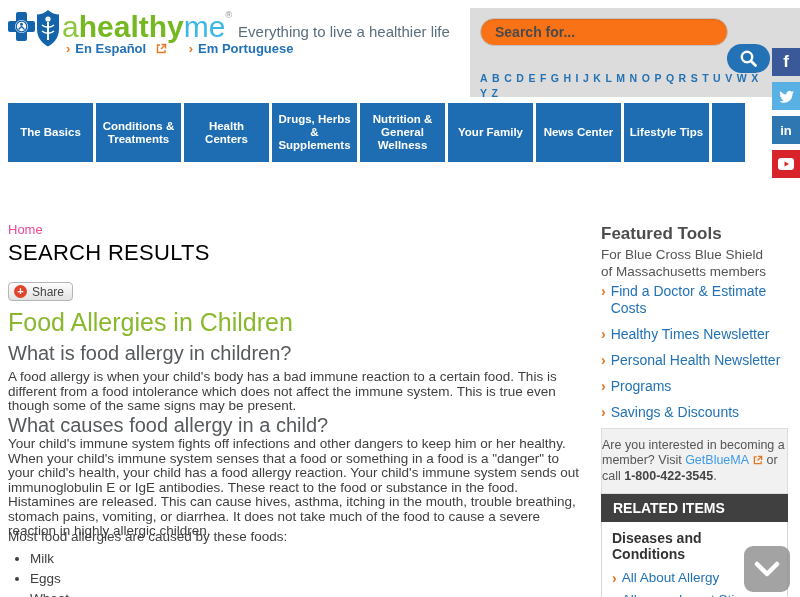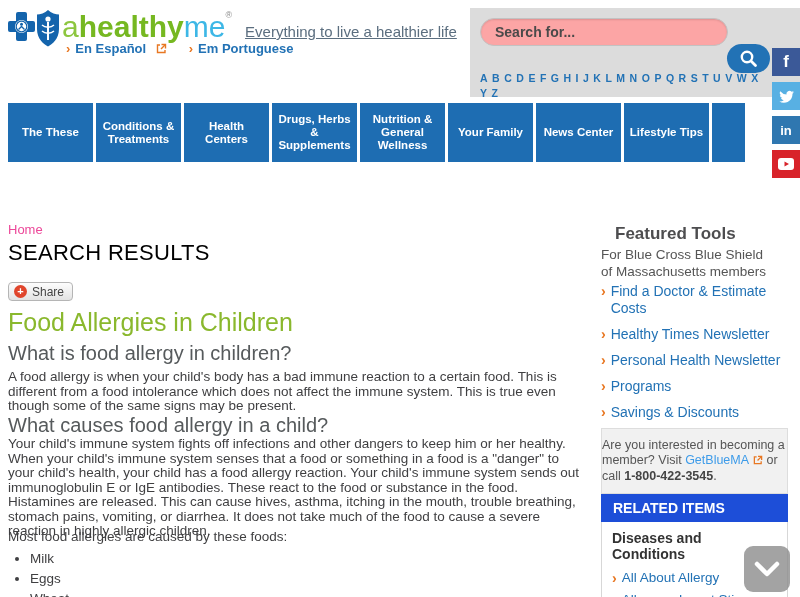--- a/index.html
+++ b/index.html
@@ -10,33 +10,33 @@
   }
   a { text-decoration:none; cursor:pointer; }
 
   
   .logo-mark { position:absolute; left:8px; top:8px; }
   .logo-text { position:absolute; left:62px; top:10px; white-space:nowrap; }
   .logo-a      { font-size:30px; color:#8dc63f; }
   .logo-healthy{ font-size:30px; color:#76b821; font-weight:bold; }
   .logo-me     { font-size:30px; color:#3db7e6; }
   .logo-reg    { font-size:9px; color:#8a8a8a; vertical-align:top; }
-  .logo-tag    { font-size:15px; color:#5b6e7f; margin-left:13px;text-decoration:underline; }
+  .logo-tag    { font-size:15px; color:#5b6e7f; margin-left:6px; }
   .lang-row { position:absolute; left:66px; top:41px; font-size:13px; font-weight:bold; }
   .lang-link { color:#2272b5; margin-right:26px; }
   .chev { color:#e87722; font-weight:bold; margin-right:5px; }
   .ext-icon { display:inline-block; vertical-align:-1px; margin-left:4px; }
 
   
   .search-panel { position:absolute; left:470px; top:8px; width:330px; height:89px; background:#dcdcdc; }
   .search-input {
     position:absolute; left:10px; top:10px; width:248px; height:28px;
     border:1px solid #c2c2c2; border-radius:14px; padding:0 14px;
     font-family:"Liberation Sans",sans-serif; font-size:14px; font-weight:bold; color:#4a4a4a;
-    outline:none; background:#fca5a5; box-shadow:inset 0 1px 2px rgba(0,0,0,.12);
+    outline:none; background:#f97316; box-shadow:inset 0 1px 2px rgba(0,0,0,.12);
   }
   .search-input::placeholder { color:#4a4a4a; font-weight:bold; }
   .search-btn {
     position:absolute; left:257px; top:36px; width:43px; height:29px;
     background:#2272b5; border:none; border-radius:15px; cursor:pointer;
     display:flex; align-items:center; justify-content:center;
   }
   .alpha { position:absolute; left:10px; top:62px; width:310px; line-height:14px; }
   .alpha a { color:#2272b5; font-size:10.5px; font-weight:bold; margin-right:4.5px; }
 
@@ -75,36 +75,36 @@
   .sec-b1 { position:absolute; left:8px; top:370px; }
   .sec-h2 { position:absolute; left:8px; top:414px; }
   .sec-b2 { position:absolute; left:8px; top:437px; }
   .sec-h  { font-size:20px; font-weight:400; color:#565a5c; }
   .sec-b  { width:580px; font-size:13.5px; line-height:14.5px; color:#3f3f41; }
   .list-intro { position:absolute; left:8px; top:529px; font-size:13.5px; color:#3f3f41; }
   .food-list { position:absolute; left:30px; top:551px; font-size:13.5px; color:#3f3f41; }
   .food-list li { list-style:disc; margin-bottom:5px; }
 
   
-  .ft-title { position:absolute; left:601px; top:224px; font-size:17px; font-weight:bold; color:#4d4d4f;margin-left:14px; }
+  .ft-title { position:absolute; left:601px; top:224px; font-size:17px; font-weight:bold; color:#4d4d4f; }
   .ft-sub   { position:absolute; left:601px; top:246px; width:175px; font-size:13.5px; line-height:17px; color:#555; }
   .ft-links { position:absolute; left:601px; top:283px; width:182px; }
   .ft-links .sb-link { display:flex; margin-bottom:9px; font-size:14px; line-height:17px; }
   .sb-link .chev { font-size:14px; }
   .sb-link a { color:#2272b5; }
   .member-box {
     position:absolute; left:601px; top:428px; width:187px;
     background:#f1f1f1; border:1px solid #ddd; padding:9px 0;
     font-size:12.5px; line-height:15px; color:#555;
   }
   .member-box a { color:#3d9be9; }
   .member-box b { color:#444; }
   .related-hdr {
     position:absolute; left:601px; top:494px; width:187px; height:28px;
-    background:#1d4ed8; color:#fff; font-size:14px; font-weight:bold;
+    background:#404040; color:#fff; font-size:14px; font-weight:bold;
     line-height:28px; padding-left:12px;
   }
   .related-box {
     position:absolute; left:601px; top:522px; width:187px; height:80px;
     border:1px solid #d7d7d7; border-top:none; background:#fff; padding:8px 10px; overflow:hidden;
   }
   .related-cat { font-size:14px; font-weight:bold; color:#333; margin-bottom:8px; }
   .related-box .sb-link { display:flex; margin-bottom:6px; font-size:13.5px; line-height:16px; }
 
   
@@ -178,21 +178,21 @@
     <svg width="16" height="12" viewBox="0 0 16 12">
         <rect x="0" y="0" width="16" height="12" rx="3" fill="#fff"></rect>
         <path d="M6.5 3.5 L11 6 L6.5 8.5 Z" fill="#d8232a"></path>
       </svg>
   </div>
 </div>
 
 <nav class="nav">
 
 <div class="nav-item">
-      <span>The These</span>
+      <span>The Basics</span>
     </div>
     <div class="nav-item">
       <span>Conditions &amp; Treatments</span>
     </div>
     <div class="nav-item">
       <span>Health Centers</span>
     </div>
     <div class="nav-item">
       <span>Drugs, Herbs &amp; Supplements</span>
     </div>

